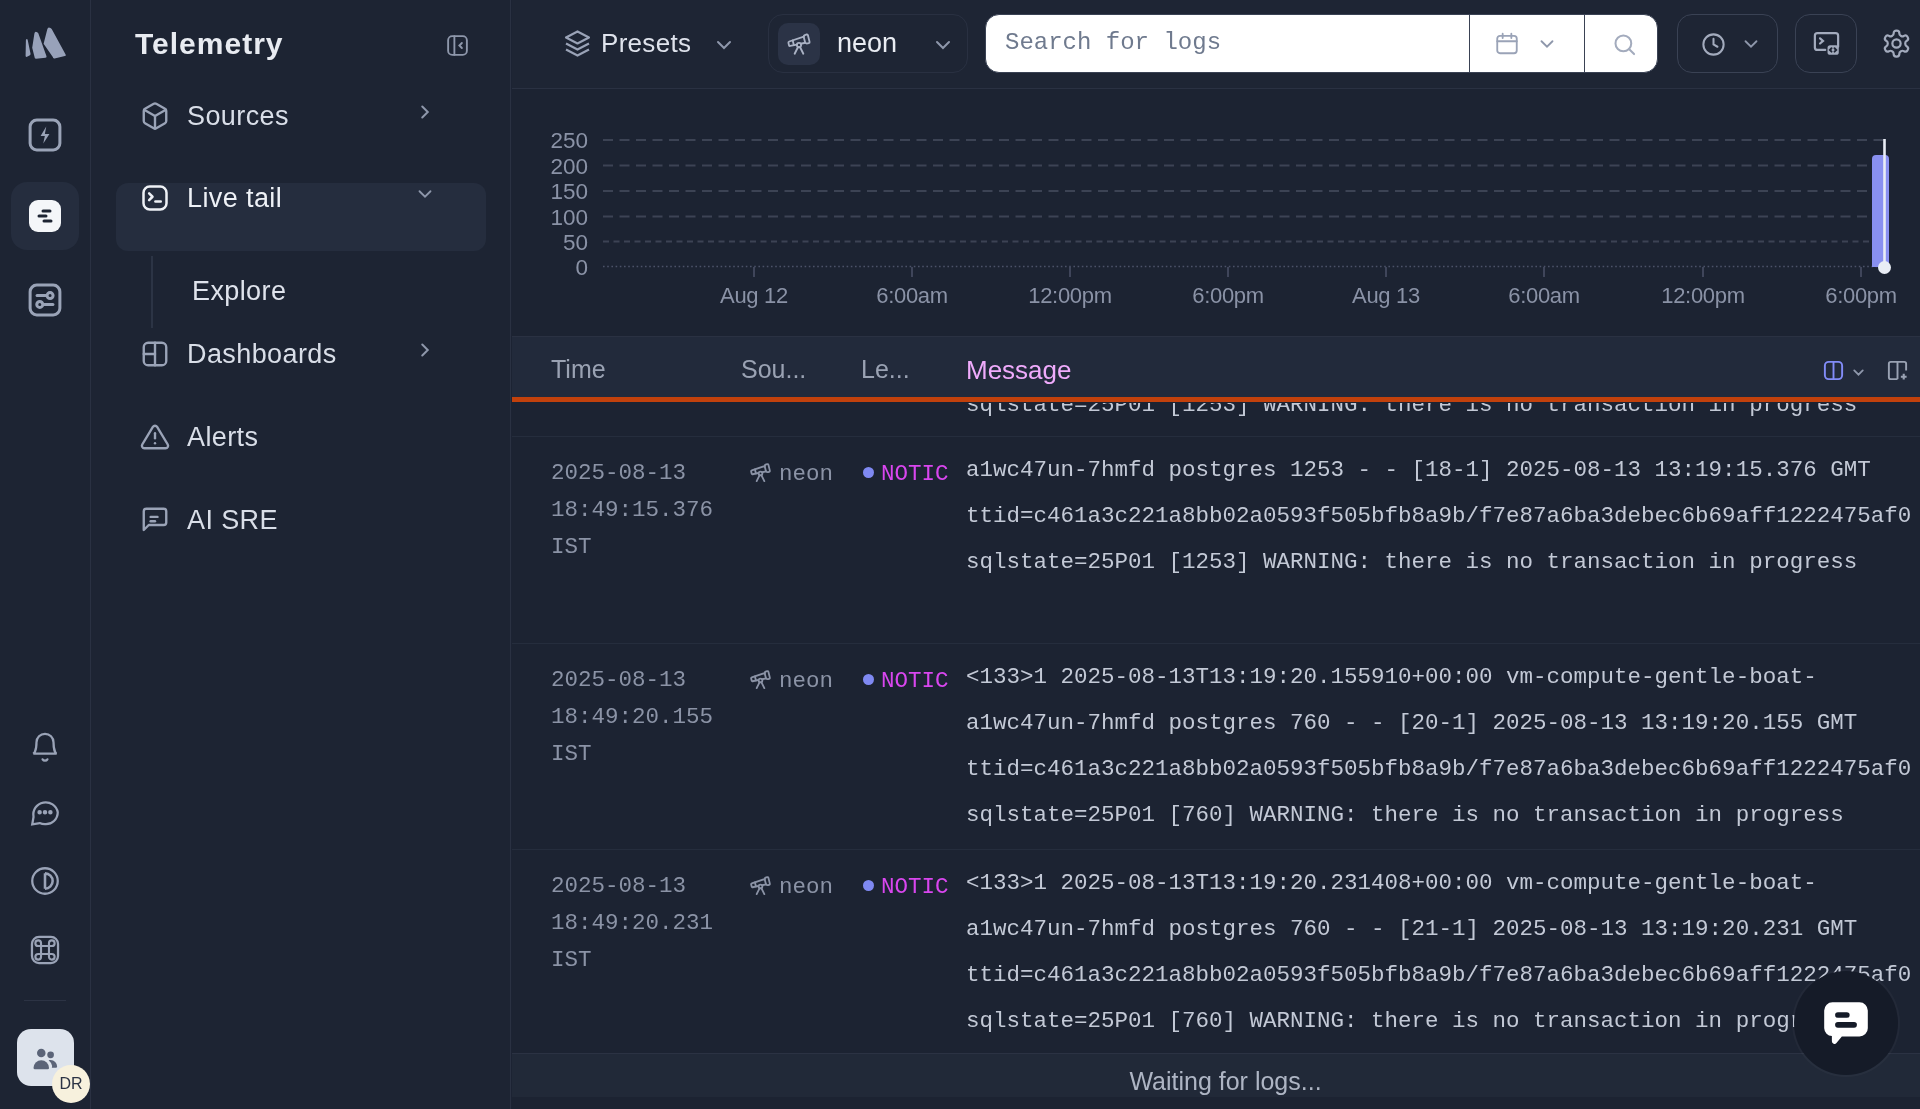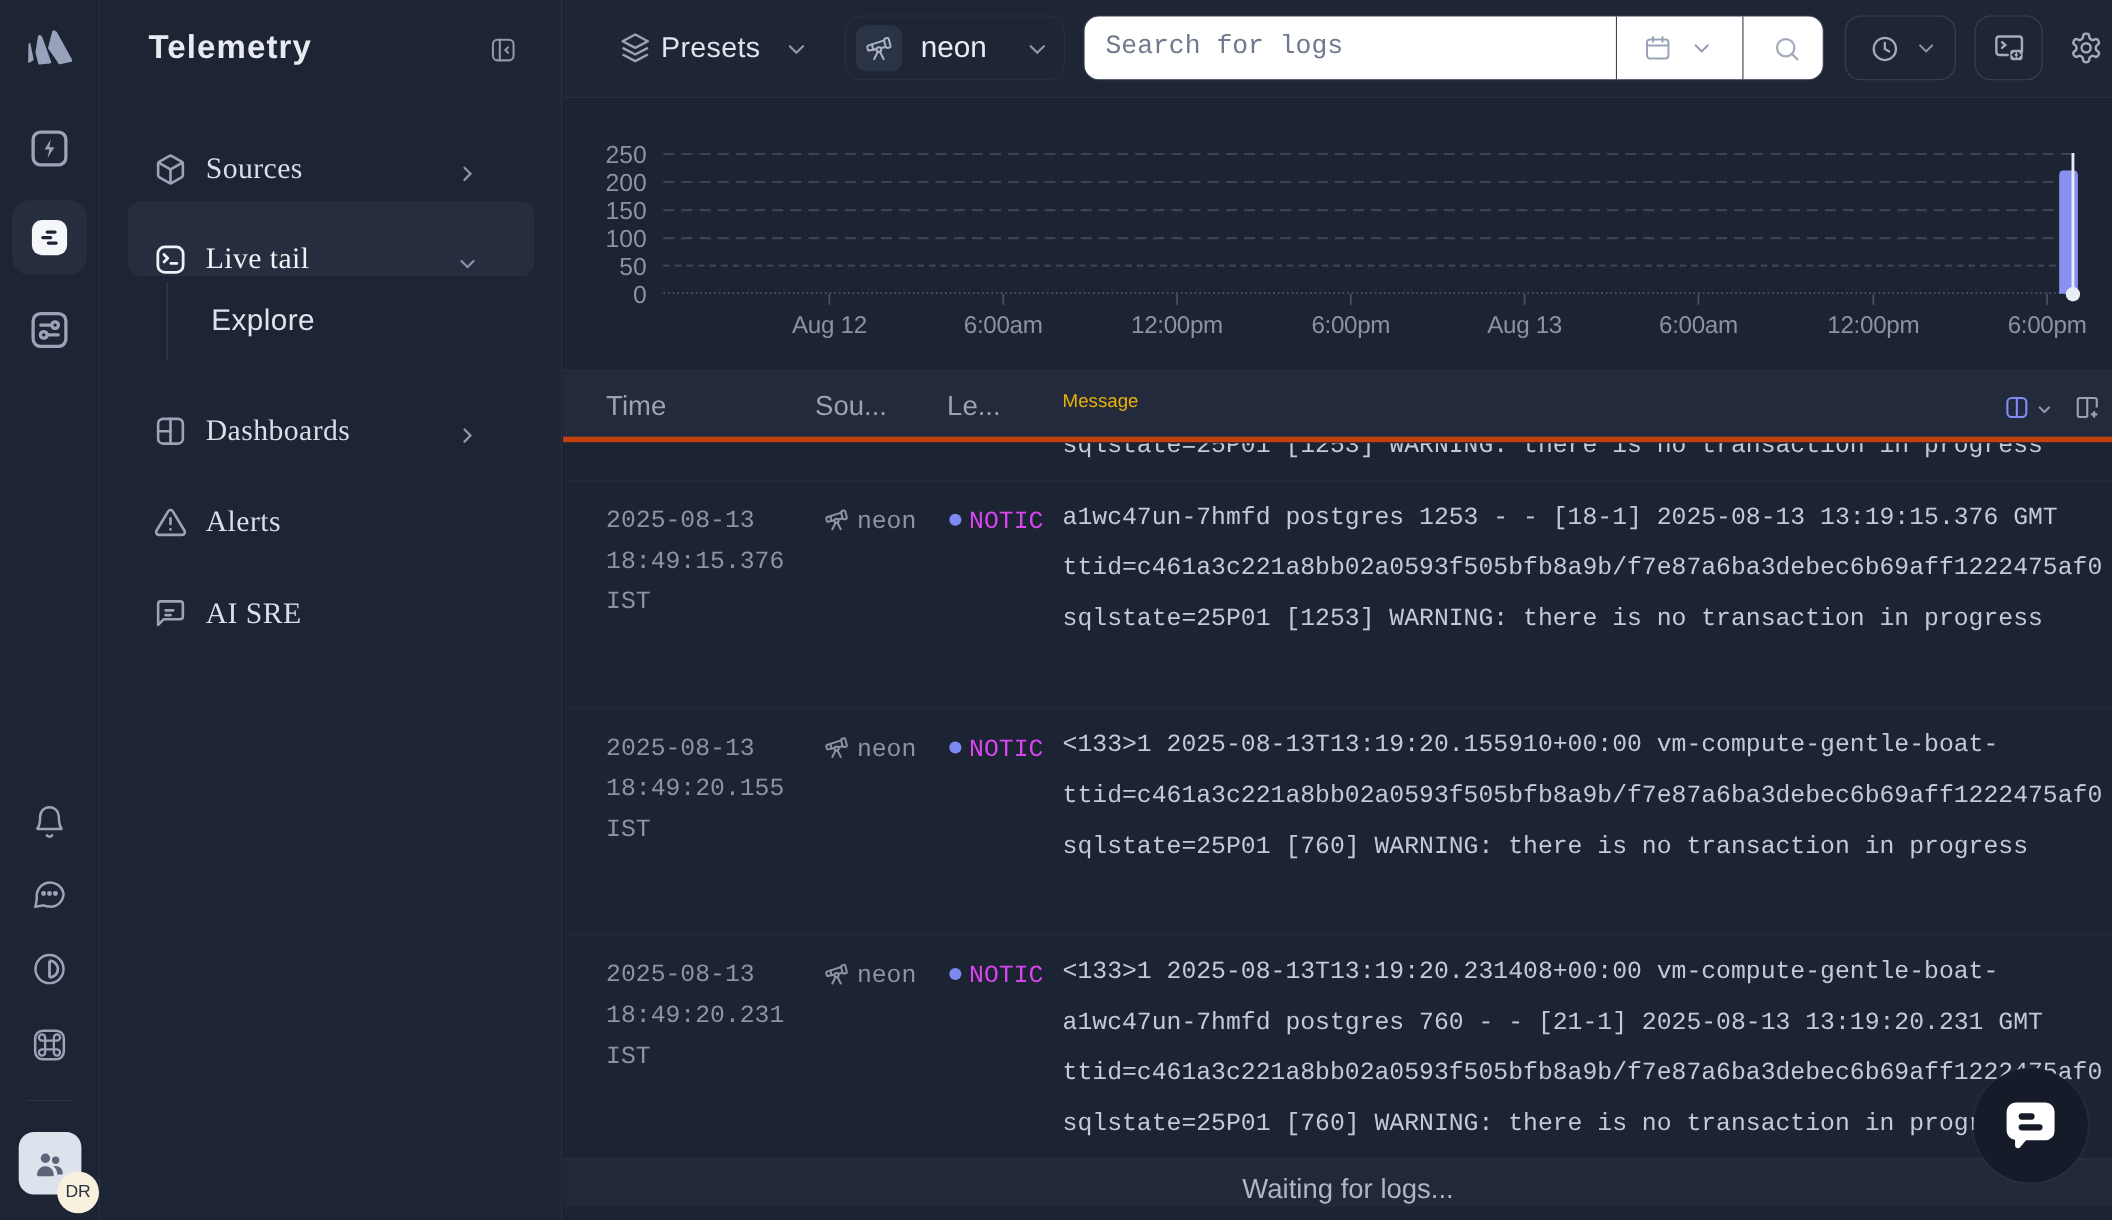--- a/index.html
+++ b/index.html
@@ -23,22 +23,22 @@
   .row { position:relative; border-bottom:1px solid #252d3d; padding:10px 0 10px 0; }
   .tcol { position:absolute; left:39px; top:18px; width:180px; color:#8b93a6;
     font-size:22.5px; line-height:37px; }
   .scol { position:absolute; left:237px; top:24px; color:#8b93a6; font-size:22.5px; }
   .scol svg { vertical-align:-4px; margin-right:7px; }
   .lcol { position:absolute; left:351px; top:24px; color:#d946ef; font-size:22.5px; }
   .dot { display:inline-block; width:11px; height:11px; border-radius:50%;
     background:#7f89f2; margin-right:7px; vertical-align:2px; }
   .msg { margin-left:454px; color:#c3c9d6; font-size:22.5px; line-height:46px;
     white-space:pre; overflow:hidden; }
-  .navitem { position:relative; height:68px; display:flex; align-items:flex-end;
-    color:#d9dee8; font-size:27px; letter-spacing:0.4px;font-family:Liberation Serif, serif; }
+  .navitem { position:relative; height:68px; display:flex; align-items:flex-start;
+    color:#d9dee8; font-size:27px; letter-spacing:0.4px; }
   .navitem svg.ic { margin-left:24px; margin-right:17px; }
   .navitem .chev { position:absolute; right:50px; }
   #livetail { background:#252d3e; border-radius:12px; }
   .railic { position:absolute; left:50%; transform:translateX(-50%); color:#9aa3b7; }
 </style>
 </head>
 <body>
 
 <div id="rail">
 
@@ -278,21 +278,21 @@
       </g>
       <path d="M1360 69 q0-4 4-4 h9 q4 0 4 4 v108 h-17 z" fill="#8990f0"></path>
       <line x1="1372.5" y1="49" x2="1372.5" y2="177" stroke="#e9edf5" stroke-width="2.6"></line>
       <circle cx="1372.5" cy="177.5" r="6.5" fill="#e9edf5"></circle>
     </svg>
   </div>
   <div id="thead">
     <span style="position:absolute;left:39px;top:18px;color:#9aa2b3;font-size:25px">Time</span>
     <span style="position:absolute;left:229px;top:18px;color:#9aa2b3;font-size:25px">Sou...</span>
     <span style="position:absolute;left:349px;top:18px;color:#9aa2b3;font-size:25px">Le...</span>
-    <span style="position:absolute;left:454px;top:18px;color:#eab308;font-size:17px">Message</span>
+    <span style="position:absolute;left:454px;top:18px;color:#f0abfc;font-size:26px">Message</span>
     <svg style="position:absolute;left:1310px;top:22px;color:#828cf8" width="23" height="23" viewBox="0 0 24 24" fill="none" stroke="currentColor" stroke-width="2">
       <rect x="3" y="3" width="18" height="18" rx="4"></rect>
         <path d="M12 3v18"></path>
     </svg>
     <svg style="position:absolute;left:1338px;top:27px" width="17" height="17" viewBox="0 0 24 24" fill="none" stroke="#8e97ab" stroke-width="2.6" stroke-linecap="round">
         <path d="M6 9l6 6 6-6"></path>
       </svg>
     <svg style="position:absolute;left:1374px;top:22px;color:#9aa2b3" width="23" height="23" viewBox="0 0 24 24" fill="none" stroke="currentColor" stroke-width="2">
       <path d="M21 12V5a2 2 0 0 0-2-2H5a2 2 0 0 0-2 2v14a2 2 0 0 0 2 2h7"></path>
         <path d="M12 3v18"></path>
@@ -325,20 +325,21 @@
             <path d="m10.065 12.493-6.18 1.318a.934.934 0 0 1-1.108-.702l-.537-2.15a1.07 1.07 0 0 1 .691-1.265l13.504-4.44"></path>
             <path d="m13.56 11.747 4.332-.924"></path>
             <path d="m16 21-3.105-6.21"></path>
             <path d="M16.485 5.94a2 2 0 0 1 1.455-2.425l1.09-.272a1 1 0 0 1 1.212.727l1.515 6.06a1 1 0 0 1-.727 1.213l-1.09.272a2 2 0 0 1-2.425-1.455z"></path>
             <path d="m6.158 8.633 1.114 4.456"></path>
             <path d="m8 21 3.105-6.21"></path>
             <circle cx="12" cy="13" r="2"></circle>
           </svg>neon</div>
       <div class="lcol"><span class="dot"></span>NOTIC</div>
       <div class="msg">&lt;133&gt;1 2025-08-13T13:19:20.155910+00:00 vm-compute-gentle-boat-</div>
+      <div class="msg">a1wc47un-7hmfd postgres 760 - - [20-1] 2025-08-13 13:19:20.155 GMT</div>
       <div class="msg">ttid=c461a3c221a8bb02a0593f505bfb8a9b/f7e87a6ba3debec6b69aff1222475af0</div>
       <div class="msg">sqlstate=25P01 [760] WARNING: there is no transaction in progress</div>
     </div>
     <div class="row mono" style="height:206px;border-bottom:none">
       <div class="tcol">2025-08-13<br>18:49:20.231<br>IST</div>
       <div class="scol"><svg width="23" height="23" viewBox="0 0 24 24" fill="none" stroke="#8b93a6" stroke-width="1.9" stroke-linecap="round" stroke-linejoin="round">
             <path d="m10.065 12.493-6.18 1.318a.934.934 0 0 1-1.108-.702l-.537-2.15a1.07 1.07 0 0 1 .691-1.265l13.504-4.44"></path>
             <path d="m13.56 11.747 4.332-.924"></path>
             <path d="m16 21-3.105-6.21"></path>
             <path d="M16.485 5.94a2 2 0 0 1 1.455-2.425l1.09-.272a1 1 0 0 1 1.212.727l1.515 6.06a1 1 0 0 1-.727 1.213l-1.09.272a2 2 0 0 1-2.425-1.455z"></path>

